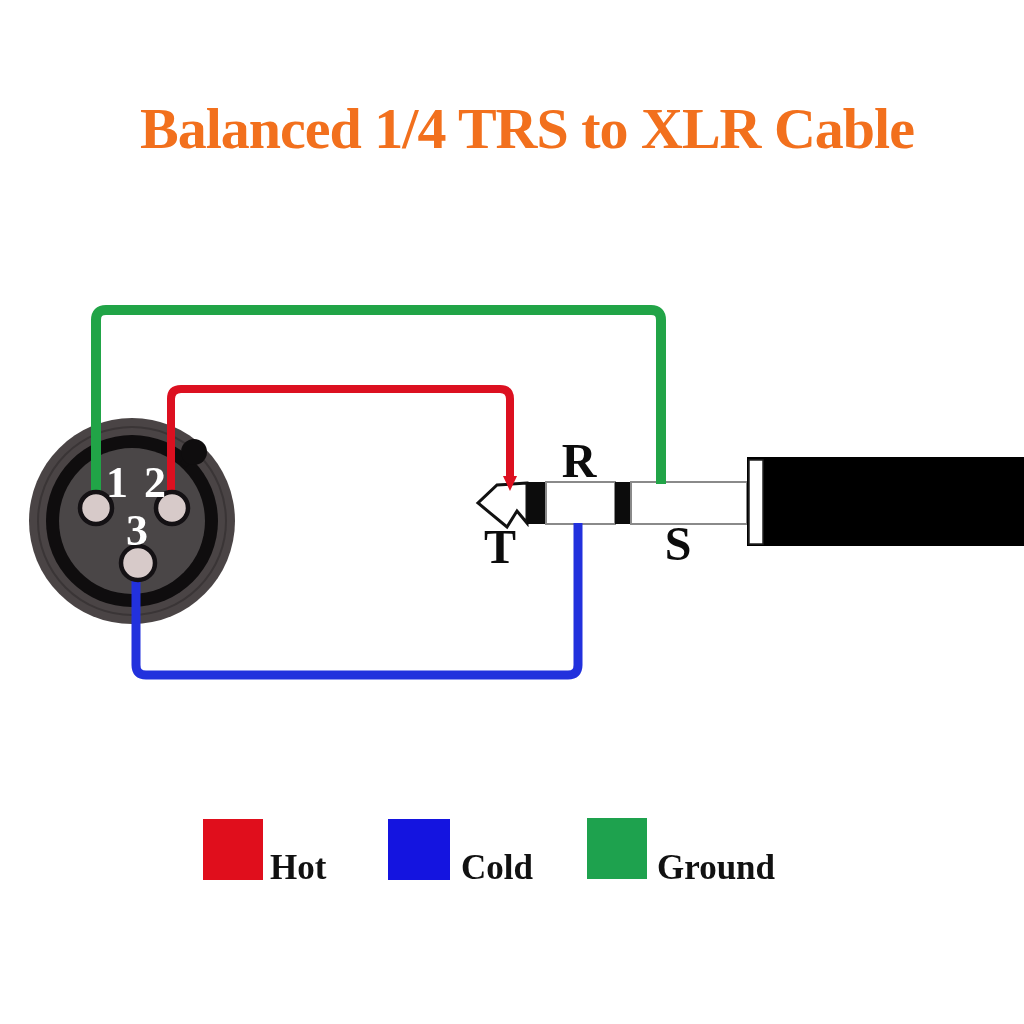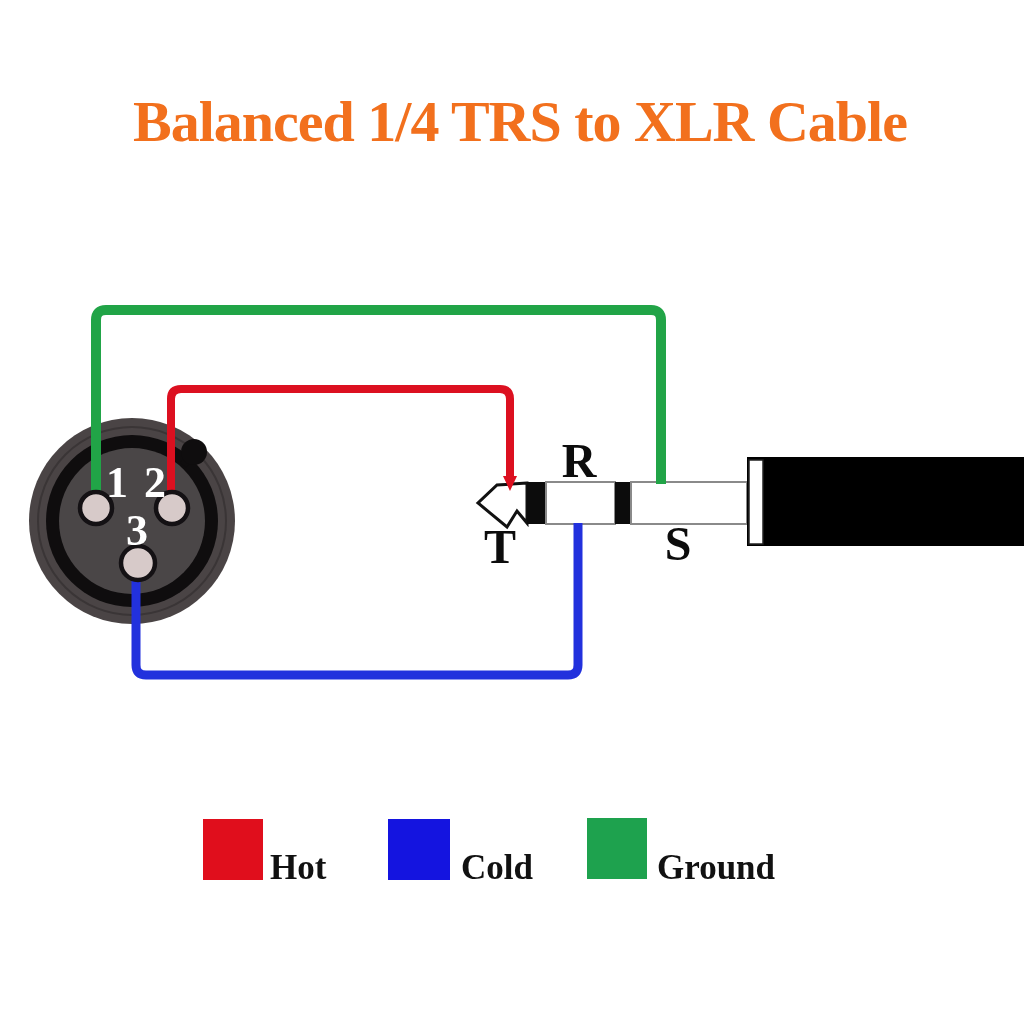--- a/index.html
+++ b/index.html
@@ -9,21 +9,21 @@
     height: 1024px;
     background: #ffffff;
     overflow: hidden;
     font-family: "Liberation Serif", "DejaVu Serif", serif;
   }
   .title {
     position: absolute;
     top: 80px;
     left: 50%;
     transform: translateX(-50%);
-    margin: 8px;
+    margin: 15px;
     font-size: 58px;
     font-weight: bold;
     letter-spacing: -1px;
     white-space: nowrap;
     font-family: "Liberation Serif", "DejaVu Serif", serif;
   }
   svg { position: absolute; top: 0; left: 0; }
   .serif-label {
     font-family: "Liberation Serif", "DejaVu Serif", serif;
     font-weight: bold;

